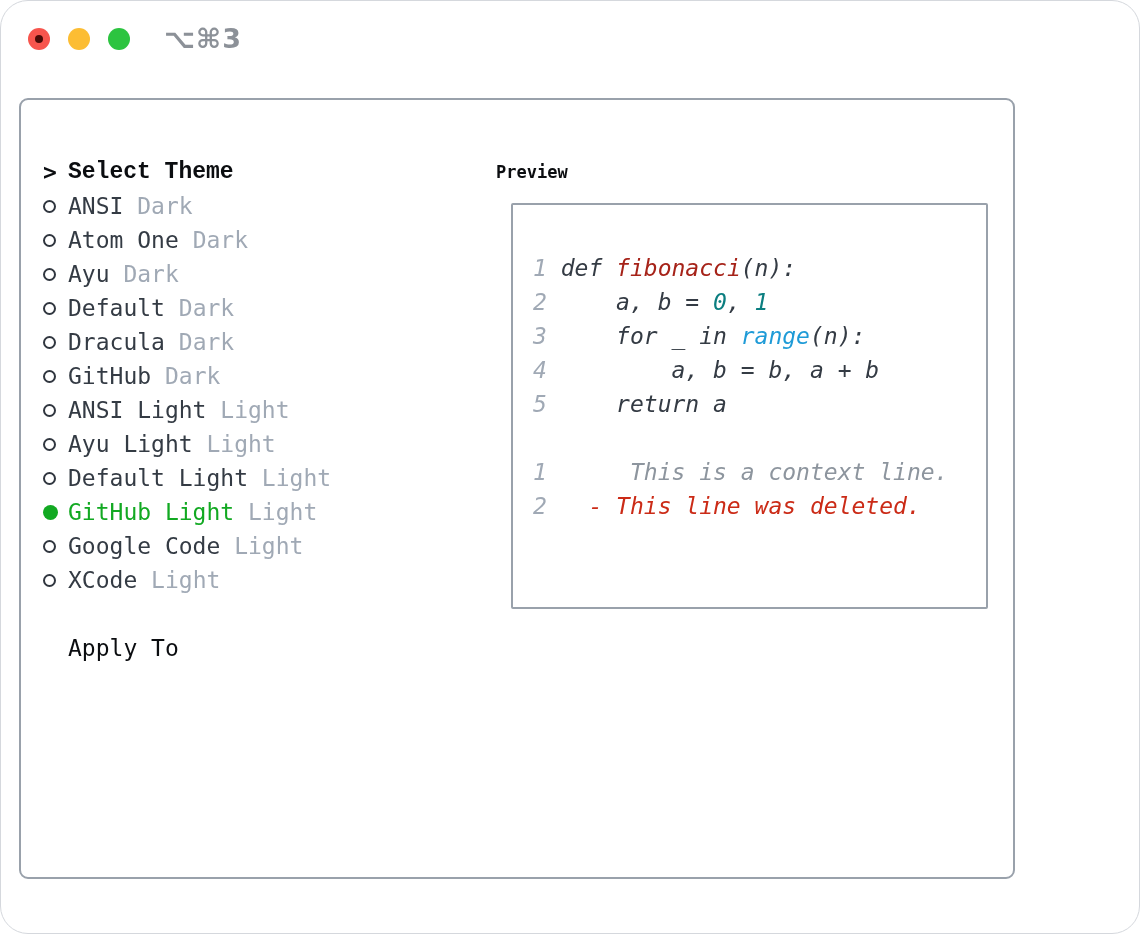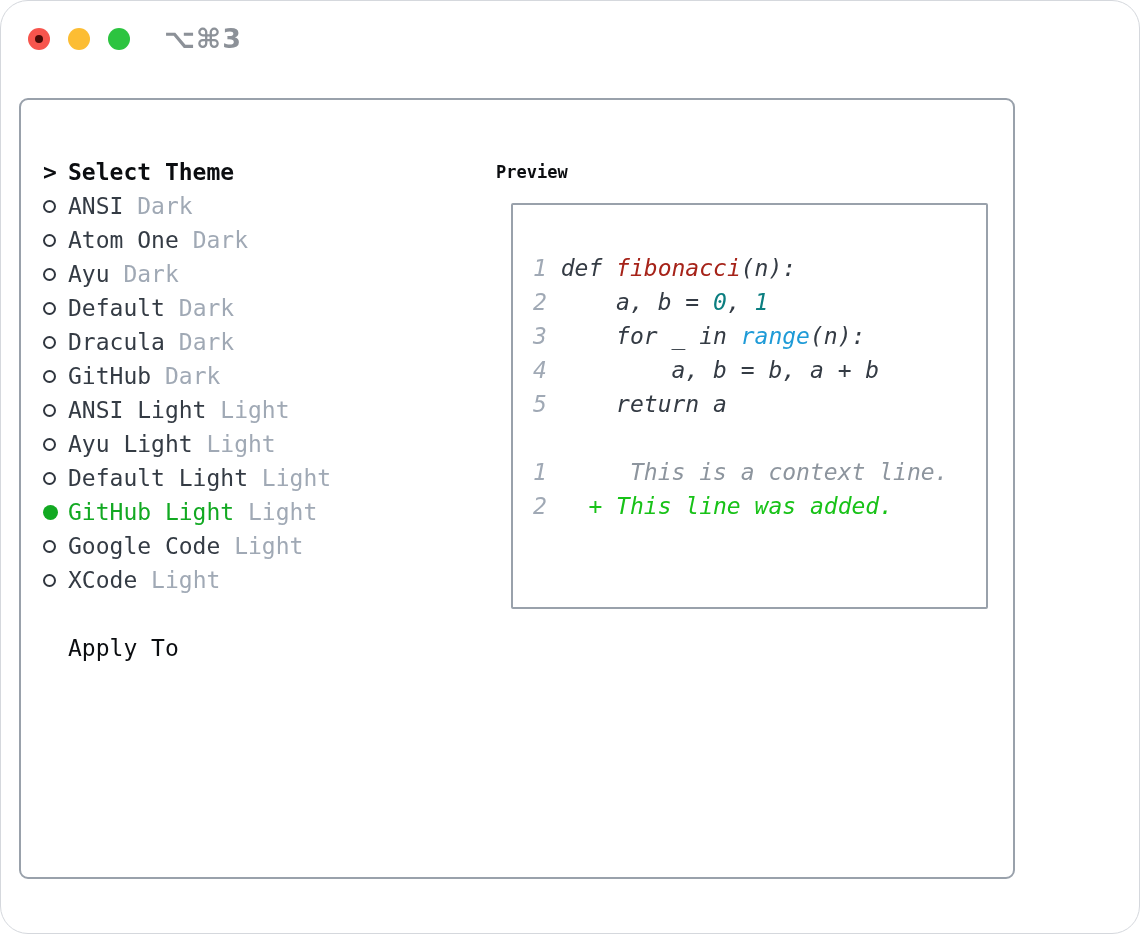--- a/index.html
+++ b/index.html
@@ -38,21 +38,21 @@
   .row .marker{
     display:inline-flex;align-items:center;justify-content:flex-start;
     width:25px;flex:0 0 25px;height:34px;
   }
   .chev{font-weight:bold;color:var(--c-black);}
   .radio{
     width:13px;height:13px;border-radius:50%;
     border:2px solid #30363f;background:transparent;margin-top:1px;
   }
   .radio.on{border:0;width:15px;height:15px;background:var(--c-green-sel);}
-  .hdr{font-weight:bold;color:var(--c-black);}
+  .hdr{font-weight:bold;color:var(--c-black);font-family:Liberation Mono, monospace;}
   .subhdr{color:var(--c-black);}
   .tname{color:var(--c-ink);}
   .tname.sel{color:var(--c-green-sel);}
   .ttag{color:var(--c-gray);}
   .spacer{height:34px;}
   .hint{height:34px;line-height:34px;color:var(--c-gray);white-space:pre;}
   
   .preview-title{
     position:absolute;left:475px;top:55px;height:34px;line-height:34px;
     font-size:17px;font-weight:bold;color:var(--c-black);
@@ -115,17 +115,17 @@
 
     <div class="preview-title">Preview</div>
     <div class="preview-box" id="preview-code">
         <div class="pline"><span class="c-ln">1</span><span class="c-code"> def </span><span class="c-func">fibonacci</span><span class="c-code">(n):</span></div>
         <div class="pline"><span class="c-ln">2</span><span class="c-code">     a, b = </span><span class="c-lit">0</span><span class="c-code">, </span><span class="c-lit">1</span></div>
         <div class="pline"><span class="c-ln">3</span><span class="c-code">     for _ in </span><span class="c-call">range</span><span class="c-code">(n):</span></div>
         <div class="pline"><span class="c-ln">4</span><span class="c-code">         a, b = b, a + b</span></div>
         <div class="pline"><span class="c-ln">5</span><span class="c-code">     return a</span></div>
         <div class="pline"><span class="c-ln"></span></div>
         <div class="pline"><span class="c-ln">1</span><span class="c-ctx">      This is a context line.</span></div>
-        <div class="pline"><span class="c-ln">2</span><span class="c-add">   + This line was added.</span></div>
+        <div class="pline"><span class="c-ln">2</span><span class="c-del">   - This line was deleted.</span></div>
       </div>
 
   </div>
 </div>
 
 </body></html>

